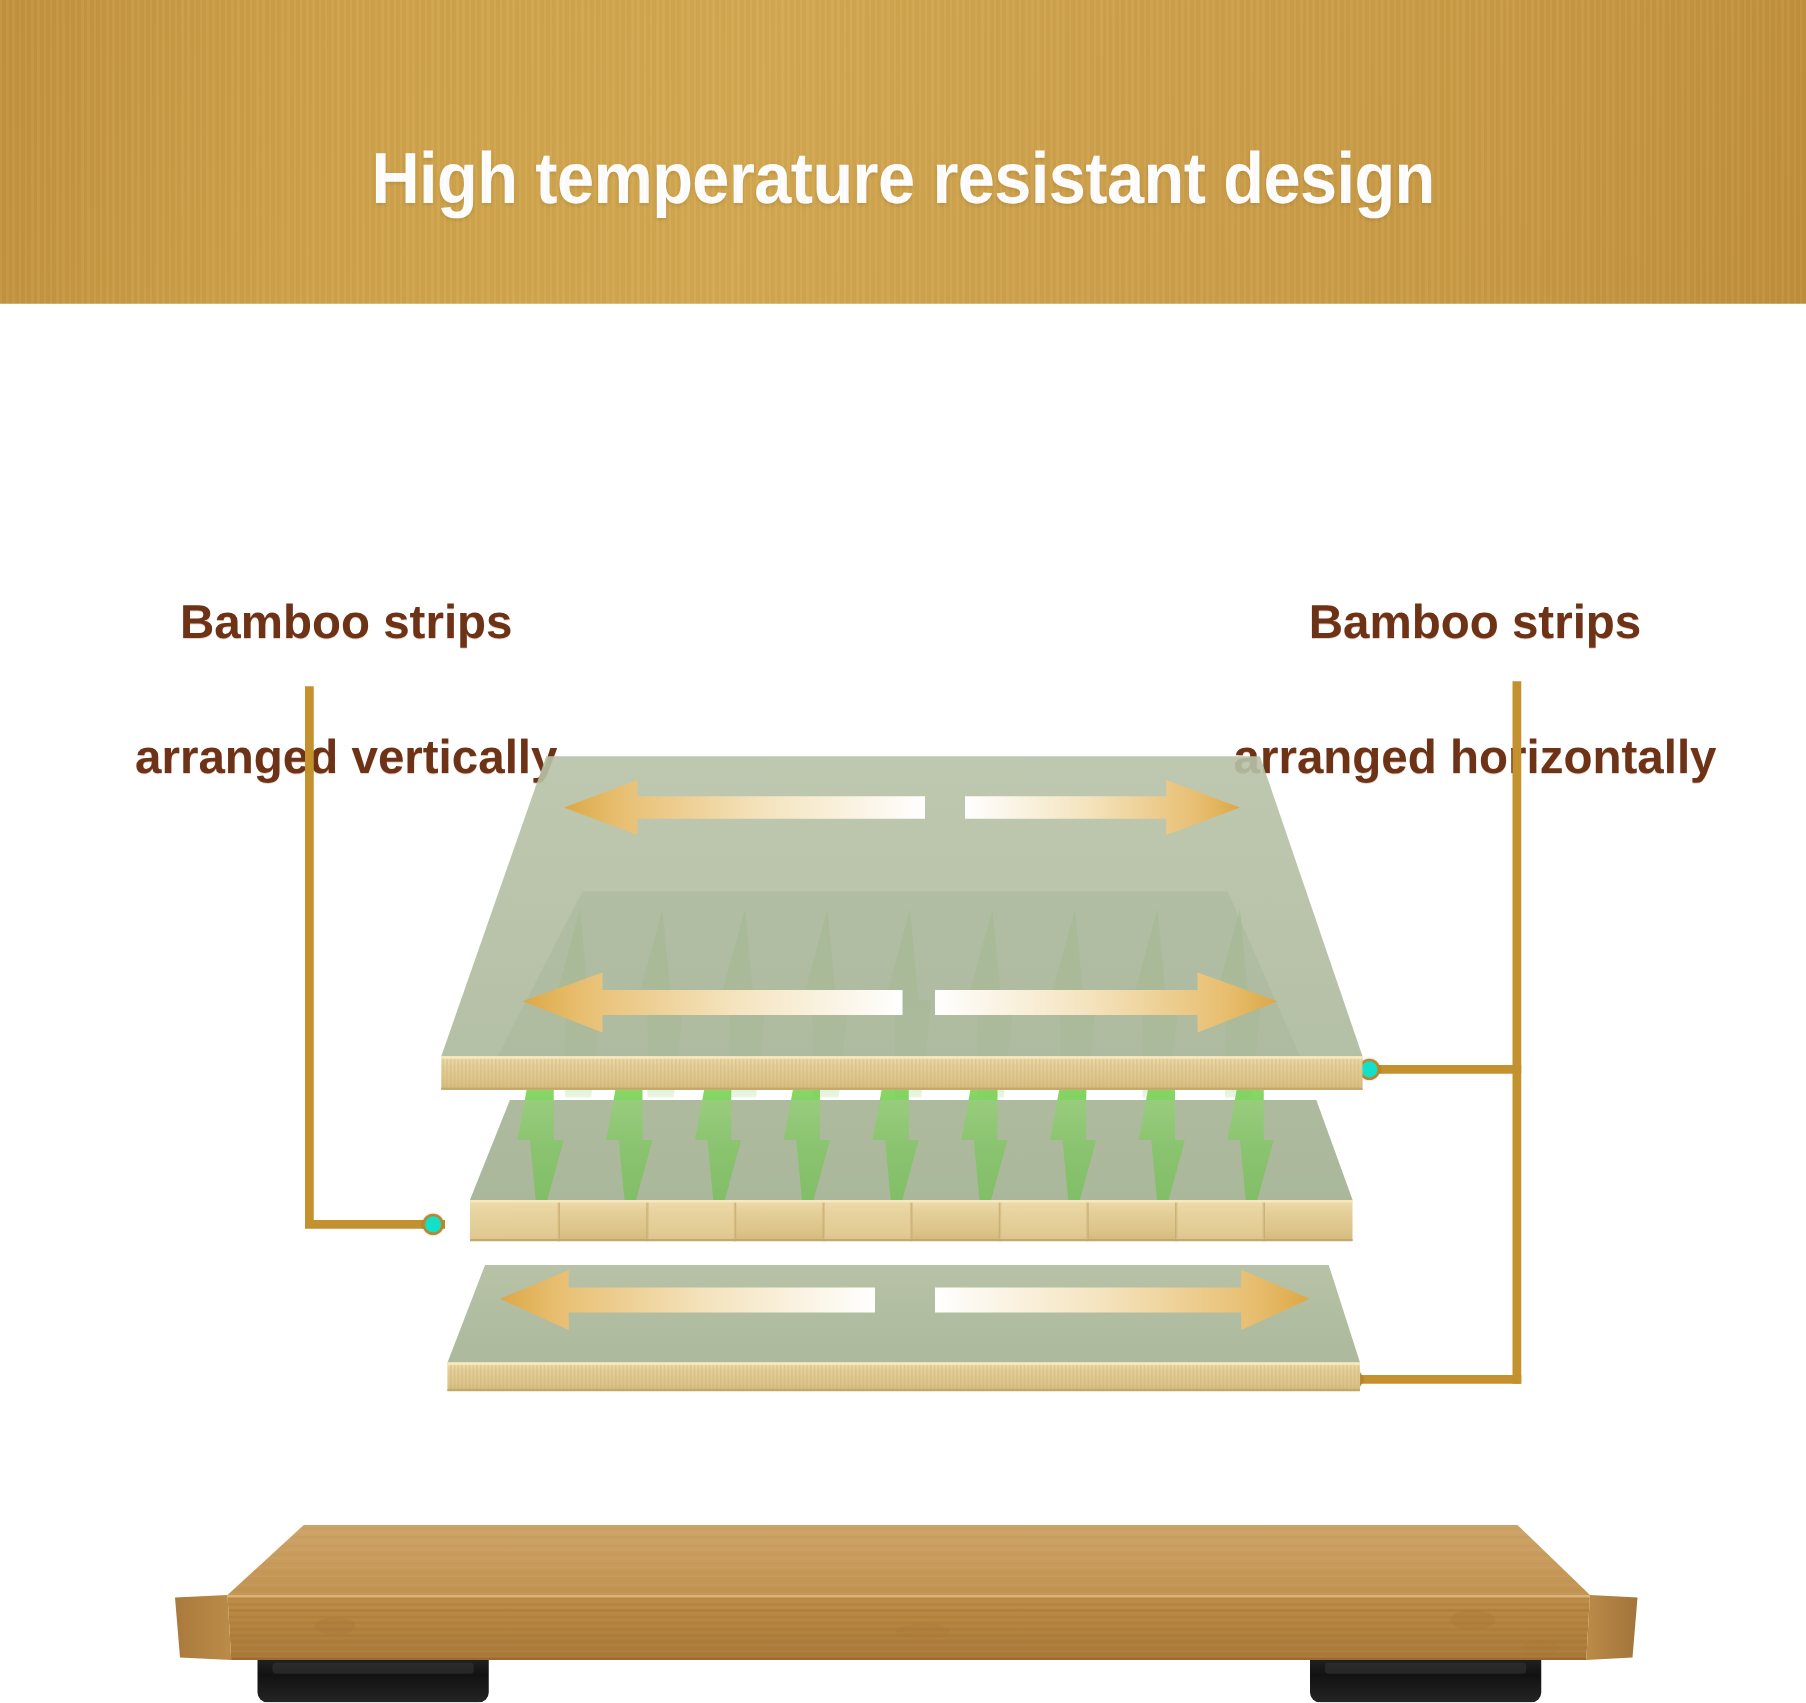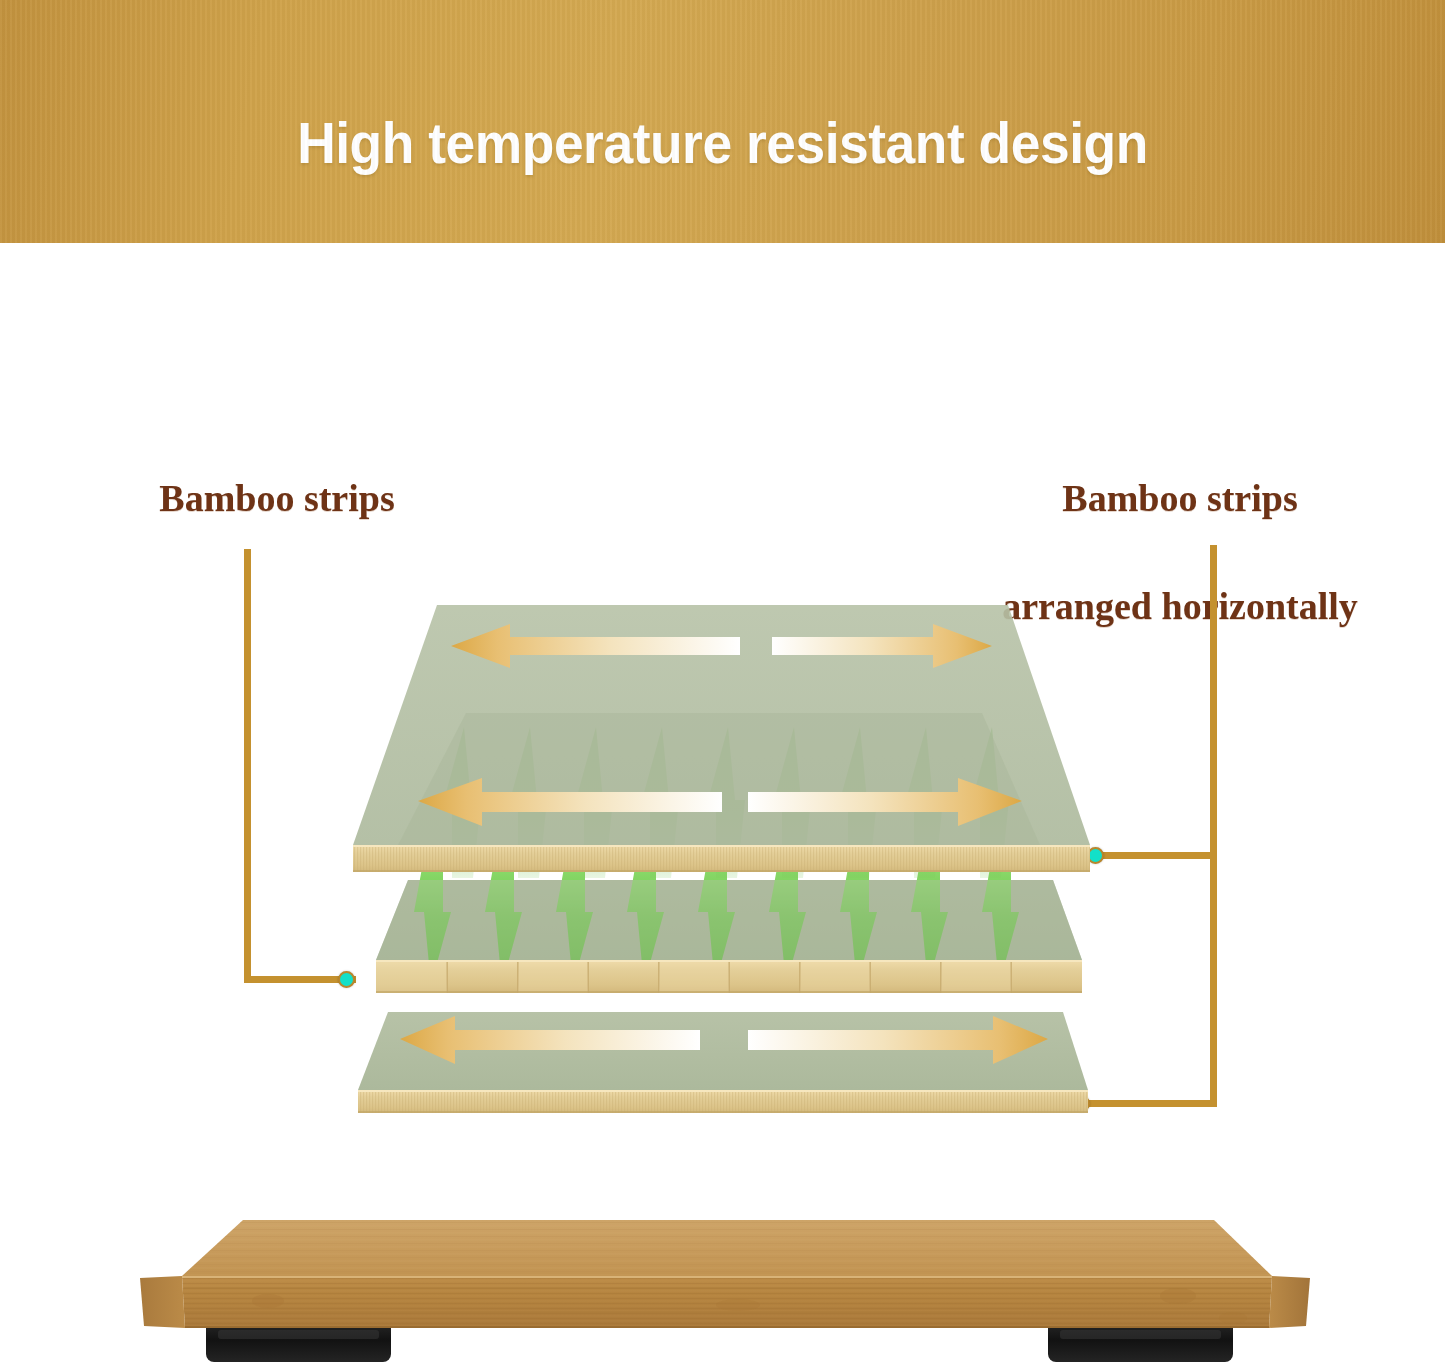--- a/index.html
+++ b/index.html
@@ -28,21 +28,20 @@
     text-shadow:0 2px 3px rgba(120,85,20,.22);
     white-space:pre-line;
   }
   .title-line{display:block;}
 
   
   .callout-label{
     position:absolute;color:#6e3316;font-weight:700;
     font-size:38px;line-height:1.42;white-space:pre-line;
     text-shadow:0 1px 0 rgba(150,90,50,.25);
-    font-family:Liberation Serif, serif;
   }
   #label-left{left:42px;top:418px;width:470px;text-align:center;}
   #label-right{left:930px;top:418px;width:500px;text-align:center;}
 
   
   .leader{position:absolute;background:#c4912f;}
   .leader-v{width:7px;}
   .leader-h{height:7px;}
   .dot{
     position:absolute;width:17px;height:17px;border-radius:50%;
@@ -63,20 +62,21 @@
 
 <div id="banner">
   <div id="banner-title">
     <span class="title-line l1">High temperature resistant design</span>
     
   </div>
 </div>
 
 <div id="label-left" class="callout-label">
   <span>Bamboo strips</span><br>
+  <span>arranged vertically</span>
 </div>
 
 <div id="label-right" class="callout-label">
   <span>Bamboo strips</span><br>
   <span>arranged horizontally</span>
 </div>
 
 <div class="leader leader-v" style="left:244px;top:549px;height:431px;"></div>
 <div class="leader leader-h" style="left:244px;top:976px;width:112px;"></div>
 <div class="dot" style="left:338px;top:971px;"></div>

